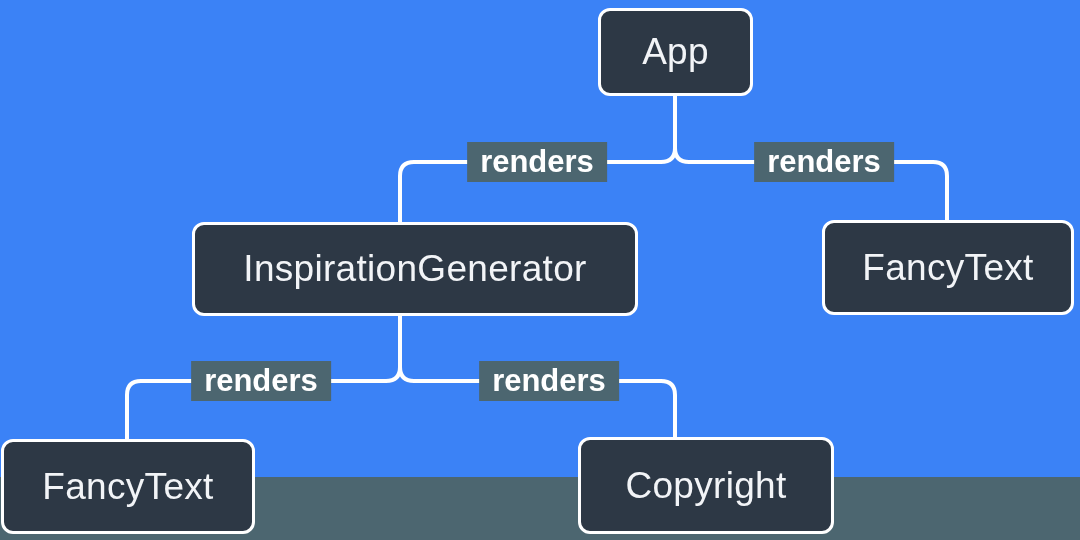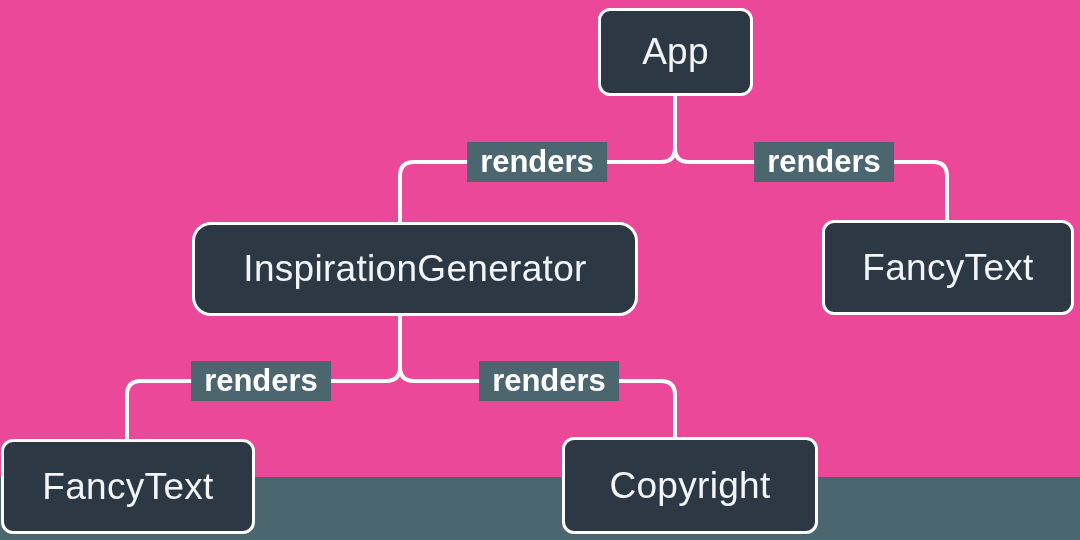--- a/index.html
+++ b/index.html
@@ -8,21 +8,21 @@
     width: 1080px;
     height: 540px;
     background: #4c6670;
     font-family: "Liberation Sans", sans-serif;
     overflow: hidden;
   }
   .canvas {
     position: relative;
     width: 1080px;
     height: 477px;
-    background: #ec4899;
+    background: #3b82f6;
   }
   svg.edges {
     position: absolute;
     left: 0;
     top: 0;
     width: 1080px;
     height: 540px;
   }
   svg.edges path {
     fill: none;
@@ -39,24 +39,24 @@
     color: #f2f4f7;
     display: flex;
     align-items: center;
     justify-content: center;
     font-size: 37px;
     font-weight: 500;
     letter-spacing: 0.3px;
     white-space: nowrap;
   }
   .node-app        { left: 598px; top: 8px;   width: 155px; height: 88px; }
-  .node-ig         { left: 192px; top: 222px; width: 446px; height: 94px; border-radius: 19px; }
+  .node-ig         { left: 192px; top: 222px; width: 446px; height: 94px; }
   .node-ft-top     { left: 822px; top: 220px; width: 252px; height: 95px; }
   .node-ft-bottom  { left: 1px;   top: 439px; width: 254px; height: 95px; }
-  .node-copyright  { left: 562px; top: 437px; width: 256px; height: 97px; text-align: right; }
+  .node-copyright  { left: 578px; top: 437px; width: 256px; height: 97px; text-align: right; }
   .edge-label {
     position: absolute;
     transform: translate(-50%, -50%);
     background: #4c6670;
     color: #ffffff;
     font-size: 31px;
     font-weight: 700;
     padding: 2px 13px;
     white-space: nowrap;
   }

